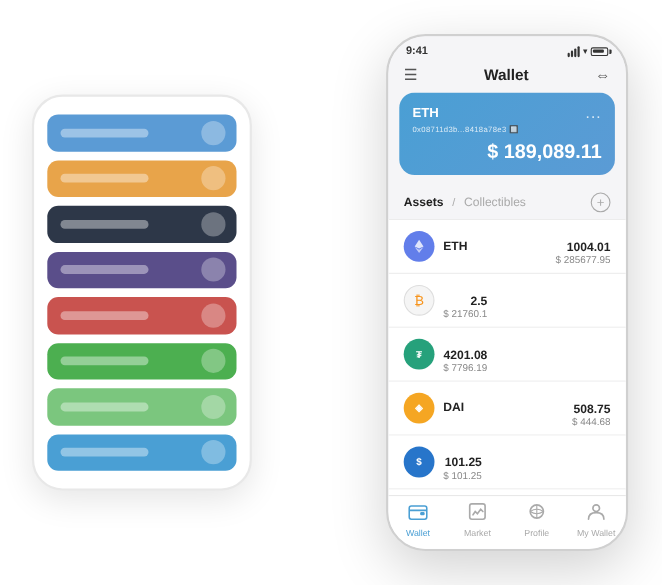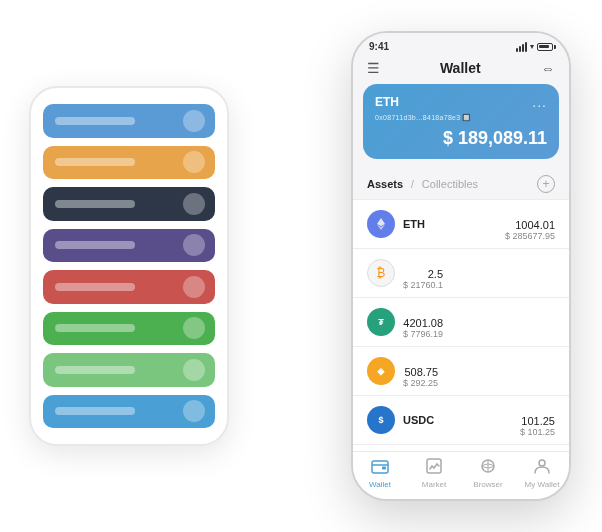--- a/index.html
+++ b/index.html
@@ -290,21 +290,21 @@
       flex: 1;
       font-size: 11px;
       font-weight: 600;
       color: #222;
     }
     .asset-amounts {
       text-align: right;
     }
     .asset-amount {
       font-size: 11px;
-      font-weight: 400;
+      font-weight: 700;
       color: #222;
       display: block;
       margin-top: 12px;
     }
     .asset-usd {
       font-size: 9px;
       color: #888;
       display: block;
     }
 
@@ -495,31 +495,31 @@
           <div class="asset-amounts">
             <span class="asset-amount">4201.08</span>
             <span class="asset-usd">$ 7796.19</span>
           </div>
         </div>
 
         <div class="asset-item">
           <div class="asset-icon dai-icon-bg">
             <span class="icon-text">◈</span>
           </div>
+          <span class="asset-name">DAI</span>
           <div class="asset-amounts">
             <span class="asset-amount">508.75</span>
-            <span class="asset-usd">$ 292.25</span>
+            <span class="asset-usd">$ 444.68</span>
           </div>
         </div>
 
         <div class="asset-item">
           <div class="asset-icon usdc-icon-bg">
             <span class="icon-text">$</span>
           </div>
-          <span class="asset-name">USDC</span>
           <div class="asset-amounts">
             <span class="asset-amount">101.25</span>
             <span class="asset-usd">$ 101.25</span>
           </div>
         </div>
 
         <div class="asset-item">
           <div class="asset-icon tft-icon-bg">
             <span style="font-size:12px; color:#e84393;">🐦</span>
           </div>
@@ -556,21 +556,21 @@
       </div>
       <div class="nav-item">
         <span class="nav-icon">
           <svg width="18" height="16" viewBox="0 0 18 16" fill="none">
             <circle cx="9" cy="8" r="6" stroke="#aaa" stroke-width="1.5" fill="none"></circle>
             <path d="M3 8 Q9 4 15 8" stroke="#aaa" stroke-width="1" fill="none"></path>
             <path d="M3 8 Q9 12 15 8" stroke="#aaa" stroke-width="1" fill="none"></path>
             <line x1="9" y1="2" x2="9" y2="14" stroke="#aaa" stroke-width="1"></line>
           </svg>
         </span>
-        <span class="nav-label">Browser</span>
+        <span class="nav-label">Profile</span>
       </div>
       <div class="nav-item">
         <span class="nav-icon">
           <svg width="18" height="16" viewBox="0 0 18 16" fill="none">
             <circle cx="9" cy="5" r="3" stroke="#aaa" stroke-width="1.5" fill="none"></circle>
             <path d="M2 15 C2 11 5 9 9 9 C13 9 16 11 16 15" stroke="#aaa" stroke-width="1.5" fill="none" stroke-linecap="round"></path>
           </svg>
         </span>
         <span class="nav-label">My Wallet</span>
       </div>

